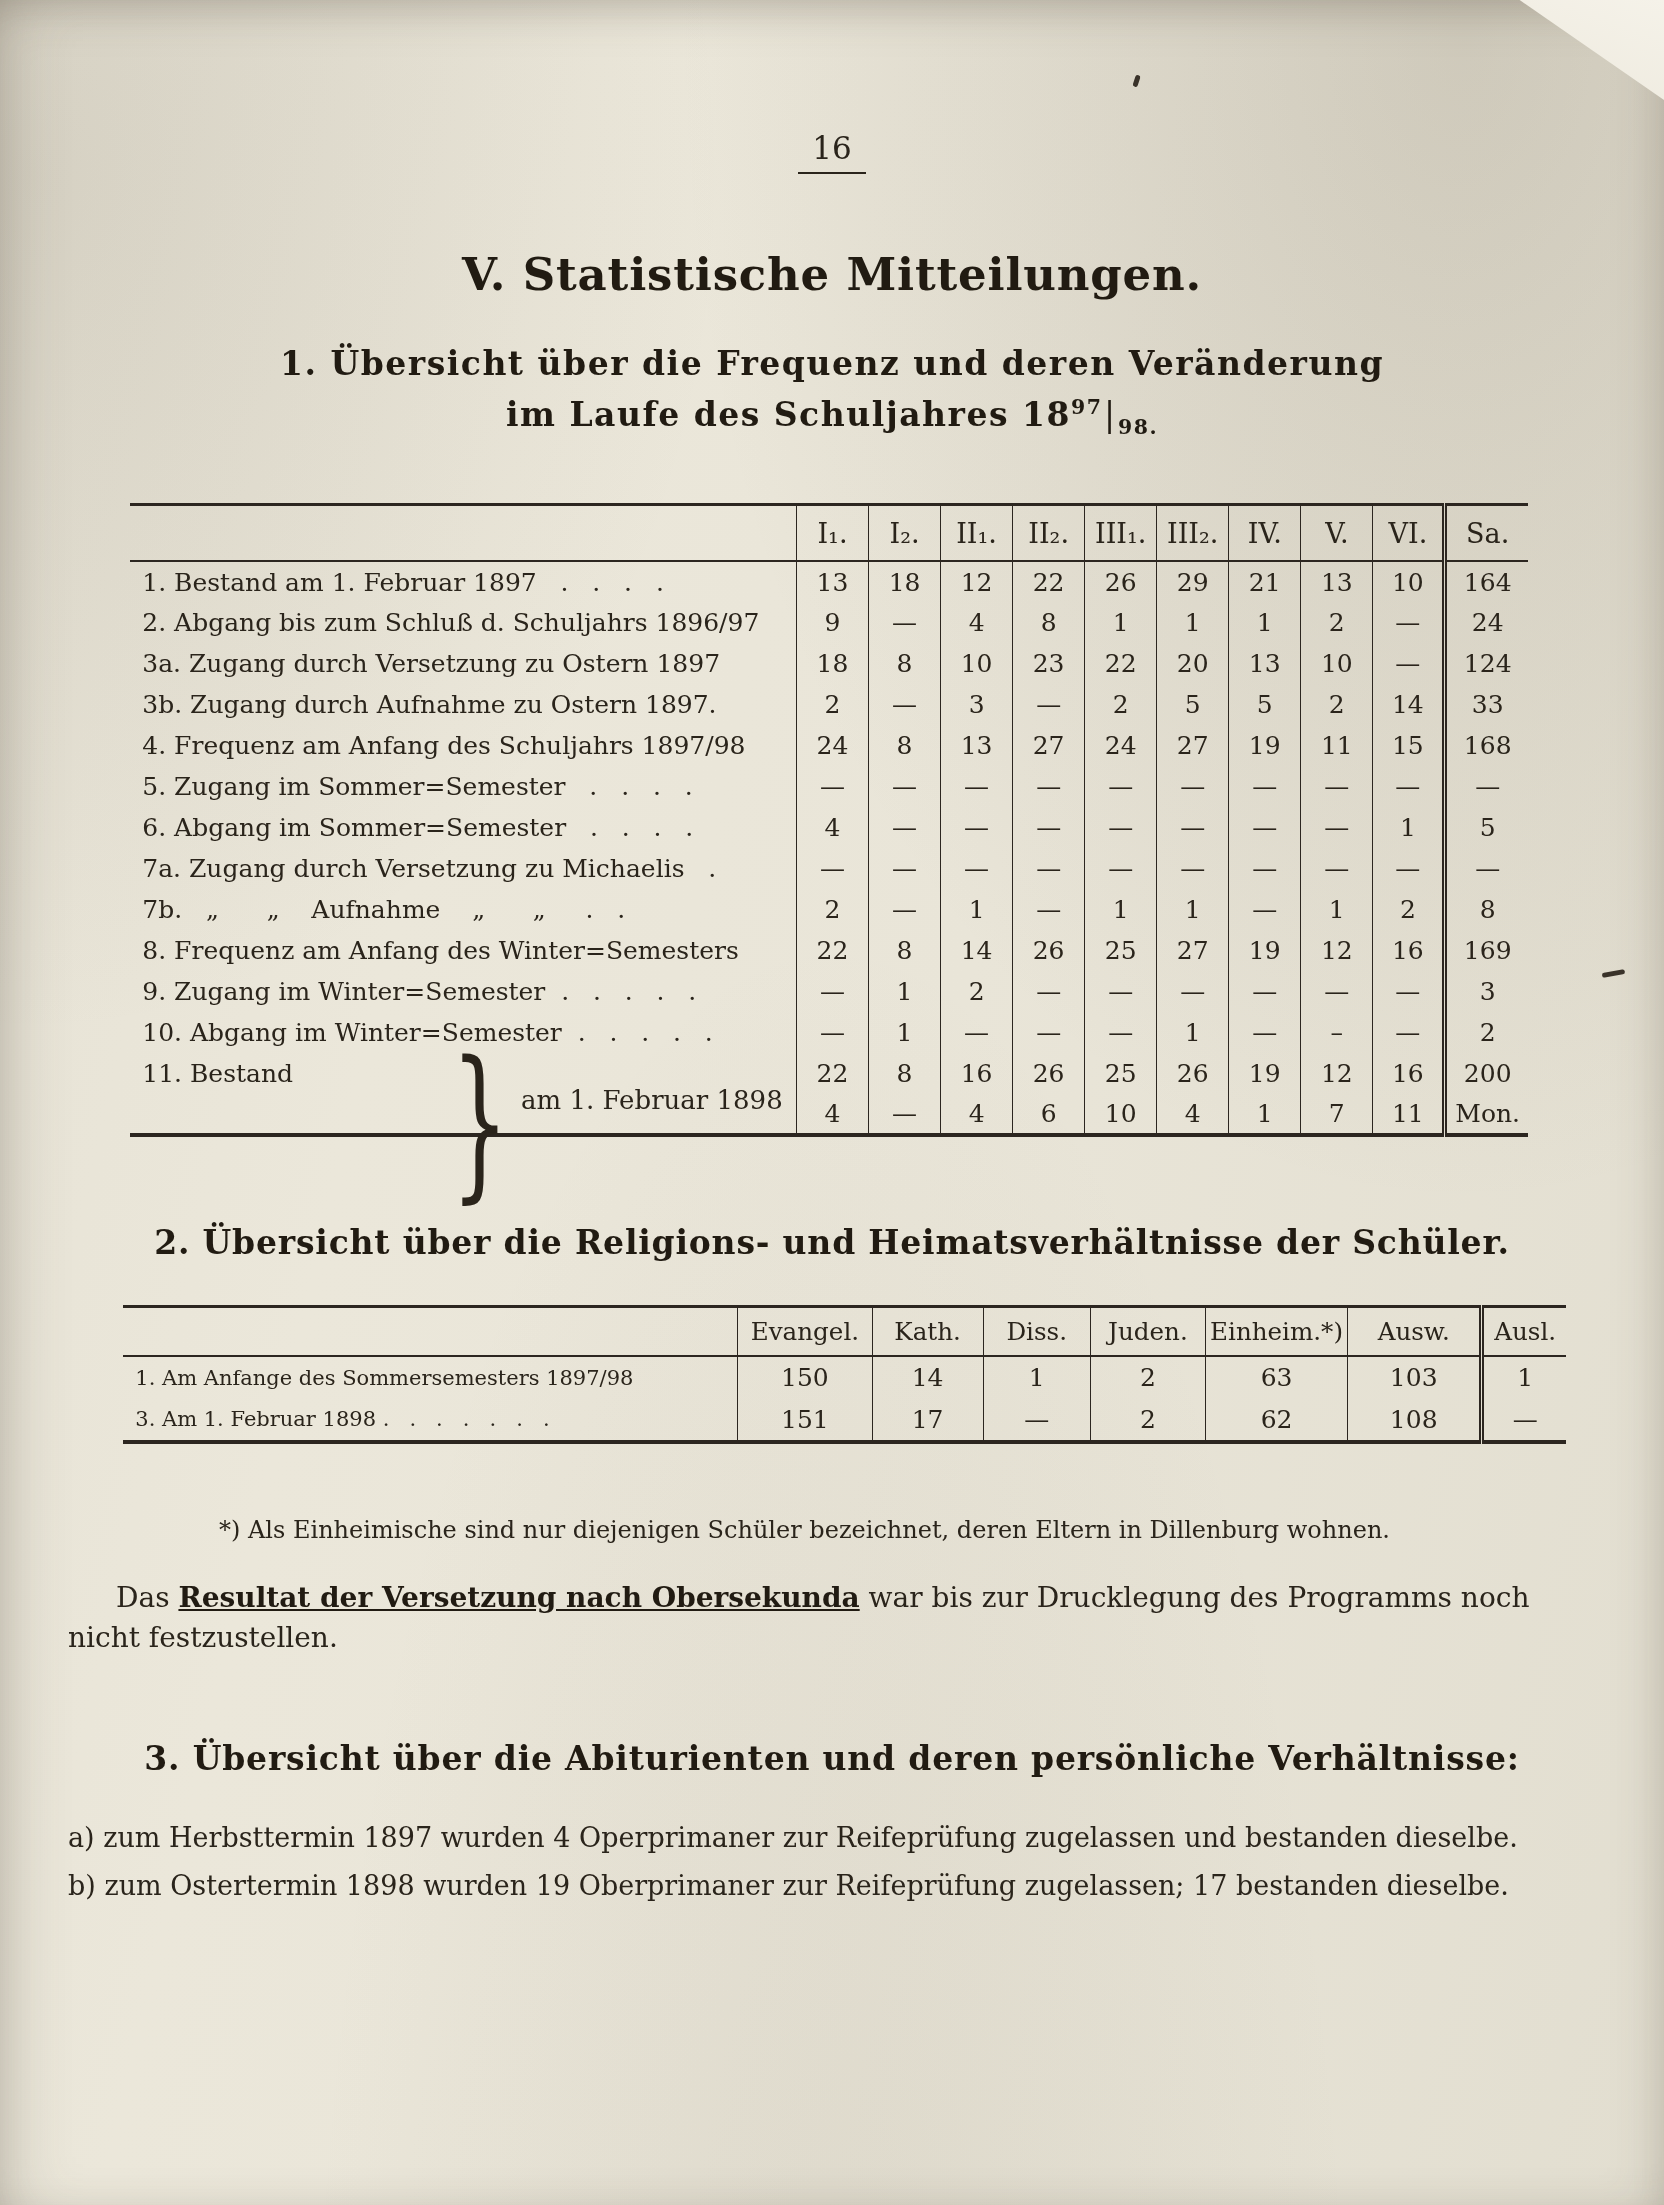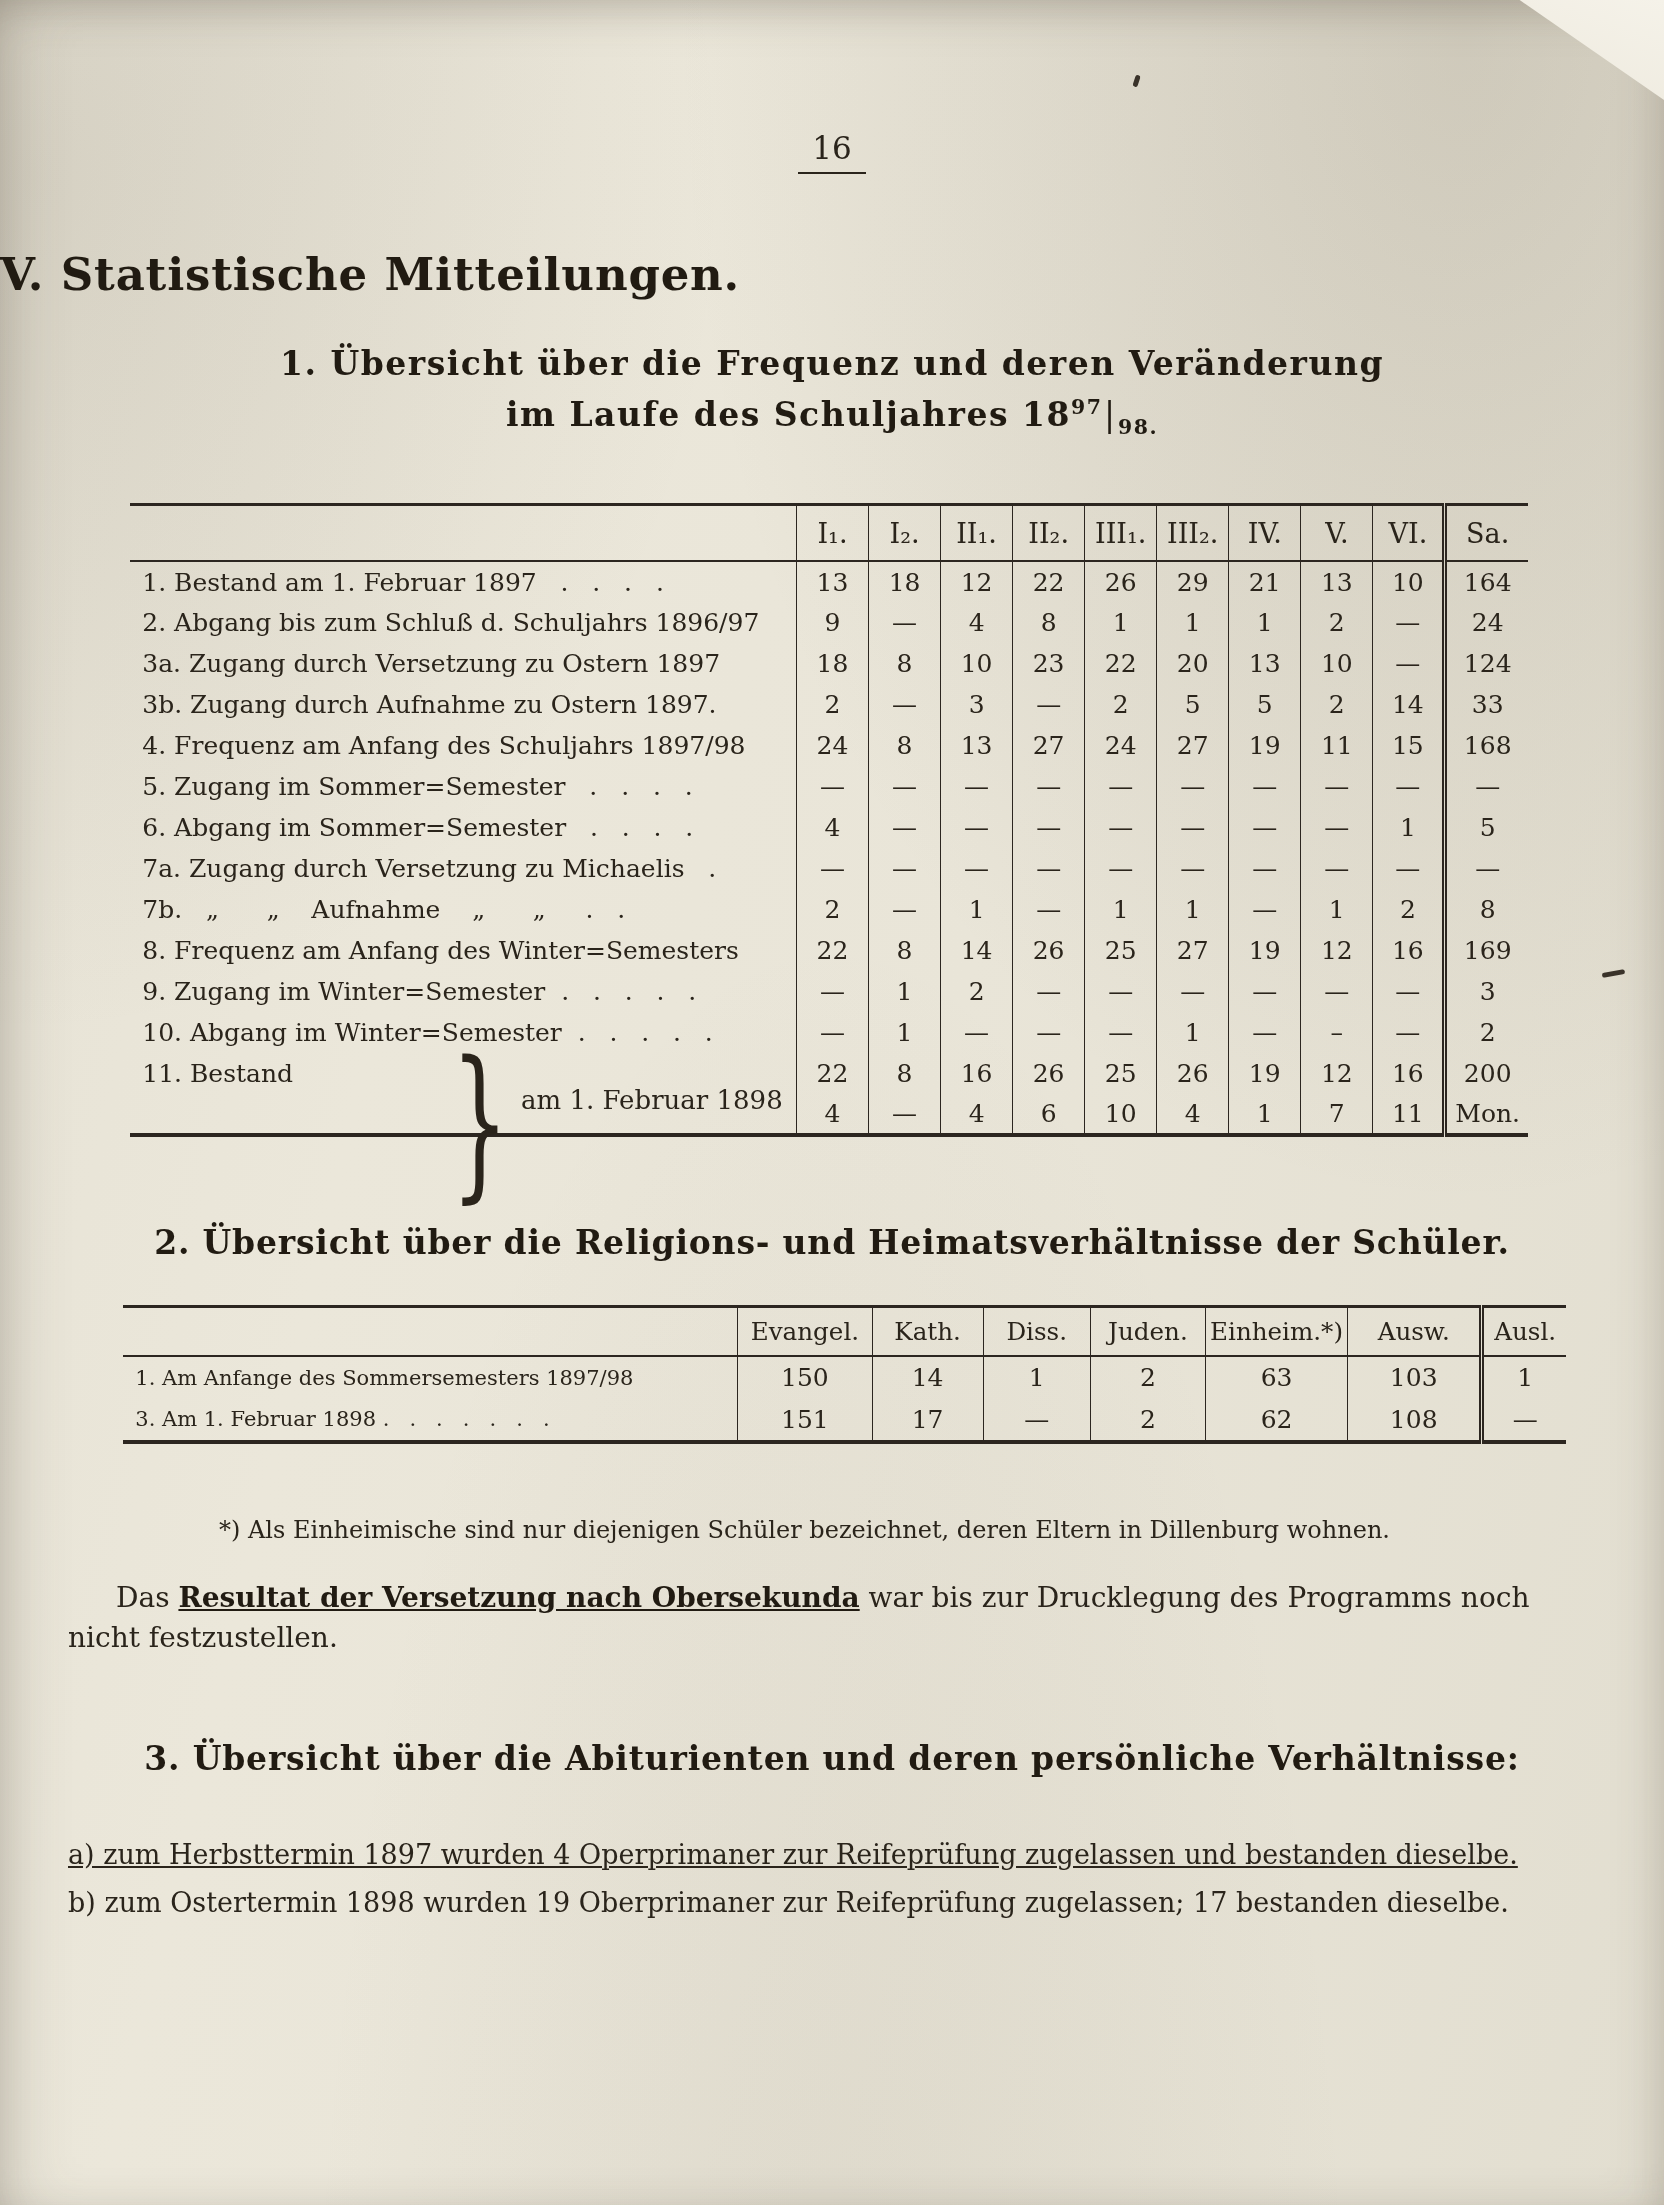--- a/index.html
+++ b/index.html
@@ -32,21 +32,21 @@
   .ink-mark {
     position:absolute; left:1602px; top:971px; width:23px; height:5.4px;
     background:#3a332a; border-radius:2.3px; transform:rotate(-10deg);
   }
   .pagenum { margin-top:130px; text-align:center; }
   .pagenum span {
     display:inline-block; font-size:31px;
     border-bottom:2.3px solid #2a241b; padding:0 14px 6.1px 14px;
   }
   .main-title {
-    margin-top:74px; 
+    margin-top:74px; text-align:center;
     font-size:45px; font-weight:bold; letter-spacing:0.8px; color:#211b12;
   }
   .s1 { text-align:center; font-weight:bold; color:#211b12; }
   .s1.line1 { margin-top:43px; font-size:33px; letter-spacing:1.5px; }
   .s1.line2 { margin-top:12.3px; font-size:33px; letter-spacing:1.5px; }
   .s1 sup { font-size:62%; vertical-align:super; }
   .s1 sub { font-size:62%; vertical-align:sub; }
   .s1 .bar { font-weight:normal; padding:0 1.5px; }
 
   .t1wrap { position:relative; margin:64px 0 0 130px; width:1398px; }
@@ -80,21 +80,21 @@
   .brace-note { position:absolute; left:391px; top:582px; font-size:26px; white-space:pre; }
 
   .s2 { margin-top:86px; text-align:center; font-size:33px; font-weight:bold;
         letter-spacing:0.8px; color:#211b12; }
   .footnote { margin:72px 61px 0 219px; font-size:24px; }
   .result { margin:34px 69px 0 68px; width:1531px; font-size:28px; line-height:40px; text-indent:48px; }
   .result b { font-weight:bold; color:#211b12;text-decoration:underline; }
   .s3 { margin-top:81px; text-align:center; font-size:33px; font-weight:bold;
         letter-spacing:0.8px; color:#211b12; }
   .abitur { margin-left:68px; margin-right:46px; font-size:27px; }
-  .abitur.a { margin-top:61px;text-decoration:underline; }
+  .abitur.a { margin-top:44px; }
   .abitur.b { margin-top:17px; }
 </style>
 </head>
 <body>
 
 <div class="page">
   <div class="corner"></div>
   <div class="speck"></div>
   <div class="ink-mark"></div>
 

